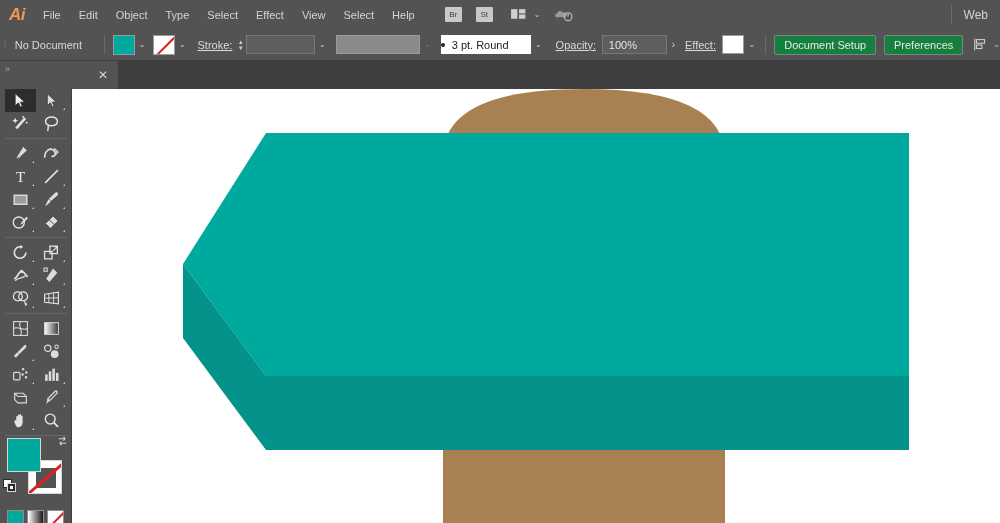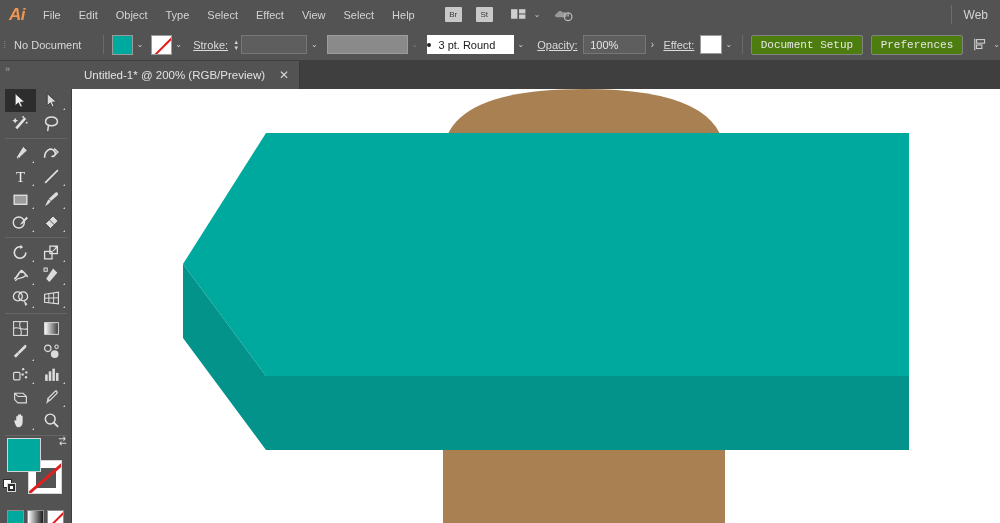--- a/index.html
+++ b/index.html
@@ -117,22 +117,22 @@
     color: #e6e6e6; font-size: 11px;
   }
   .opacity-arrow { color: #d0d0d0; font-size: 10px; margin-left: 5px; }
   .style-label { color: #dadada; font-size: 11px; text-decoration: underline; }
   .style-swatch {
     width: 23px; height: 19px; background: #ffffff; border: 1px solid #9a9a9a;
   }
   .pill-btn {
     height: 20px; padding: 0 9px;
     display: flex; align-items: center; justify-content: center;
-    background: #4d7c0f; border: 1px solid #828282; border-radius: 2px;
-    color: #e8e8e8; font-size: 11px; white-space: nowrap; font-family: Liberation Mono, monospace;
+    background: #15803d; border: 1px solid #828282; border-radius: 2px;
+    color: #e8e8e8; font-size: 11px; white-space: nowrap;
   }
   .align-icon { margin-left: 10px; display: flex; align-items: center; }
 
   
   .tabbar {
     position: absolute; left: 0; top: 61px; width: 1000px; height: 28px;
     background: #3f3f3f;
   }
   .tb-panelzone {
     position: absolute; left: 0; top: 0; width: 72px; height: 28px;
@@ -334,21 +334,20 @@
       </svg>
     </div>
     <div class="chev">⌄</div>
   </div>
 
   <div class="tabbar">
     <div class="tb-panelzone">
       <div class="tb-grip">»</div>
     </div>
     <div class="doc-tab">
-      <span class="doc-tab-title">Untitled-1* @ 200% (RGB/Preview)</span>
       <span class="doc-tab-close">✕</span>
     </div>
   </div>
 
   <div class="toolbar">
     <div class="tool-grid">
 
       <div class="tool-cell active">
         <svg class="tool-icon" viewBox="0 0 16 16" aria-hidden="true">
           <path d="M3 1.5 L3 13 L6 10.2 L8 14.2 L9.8 13.4 L7.9 9.6 L11.8 9.3 Z" fill="#f0f0f0" stroke="#2b2b2b" stroke-width="0.7"></path>

